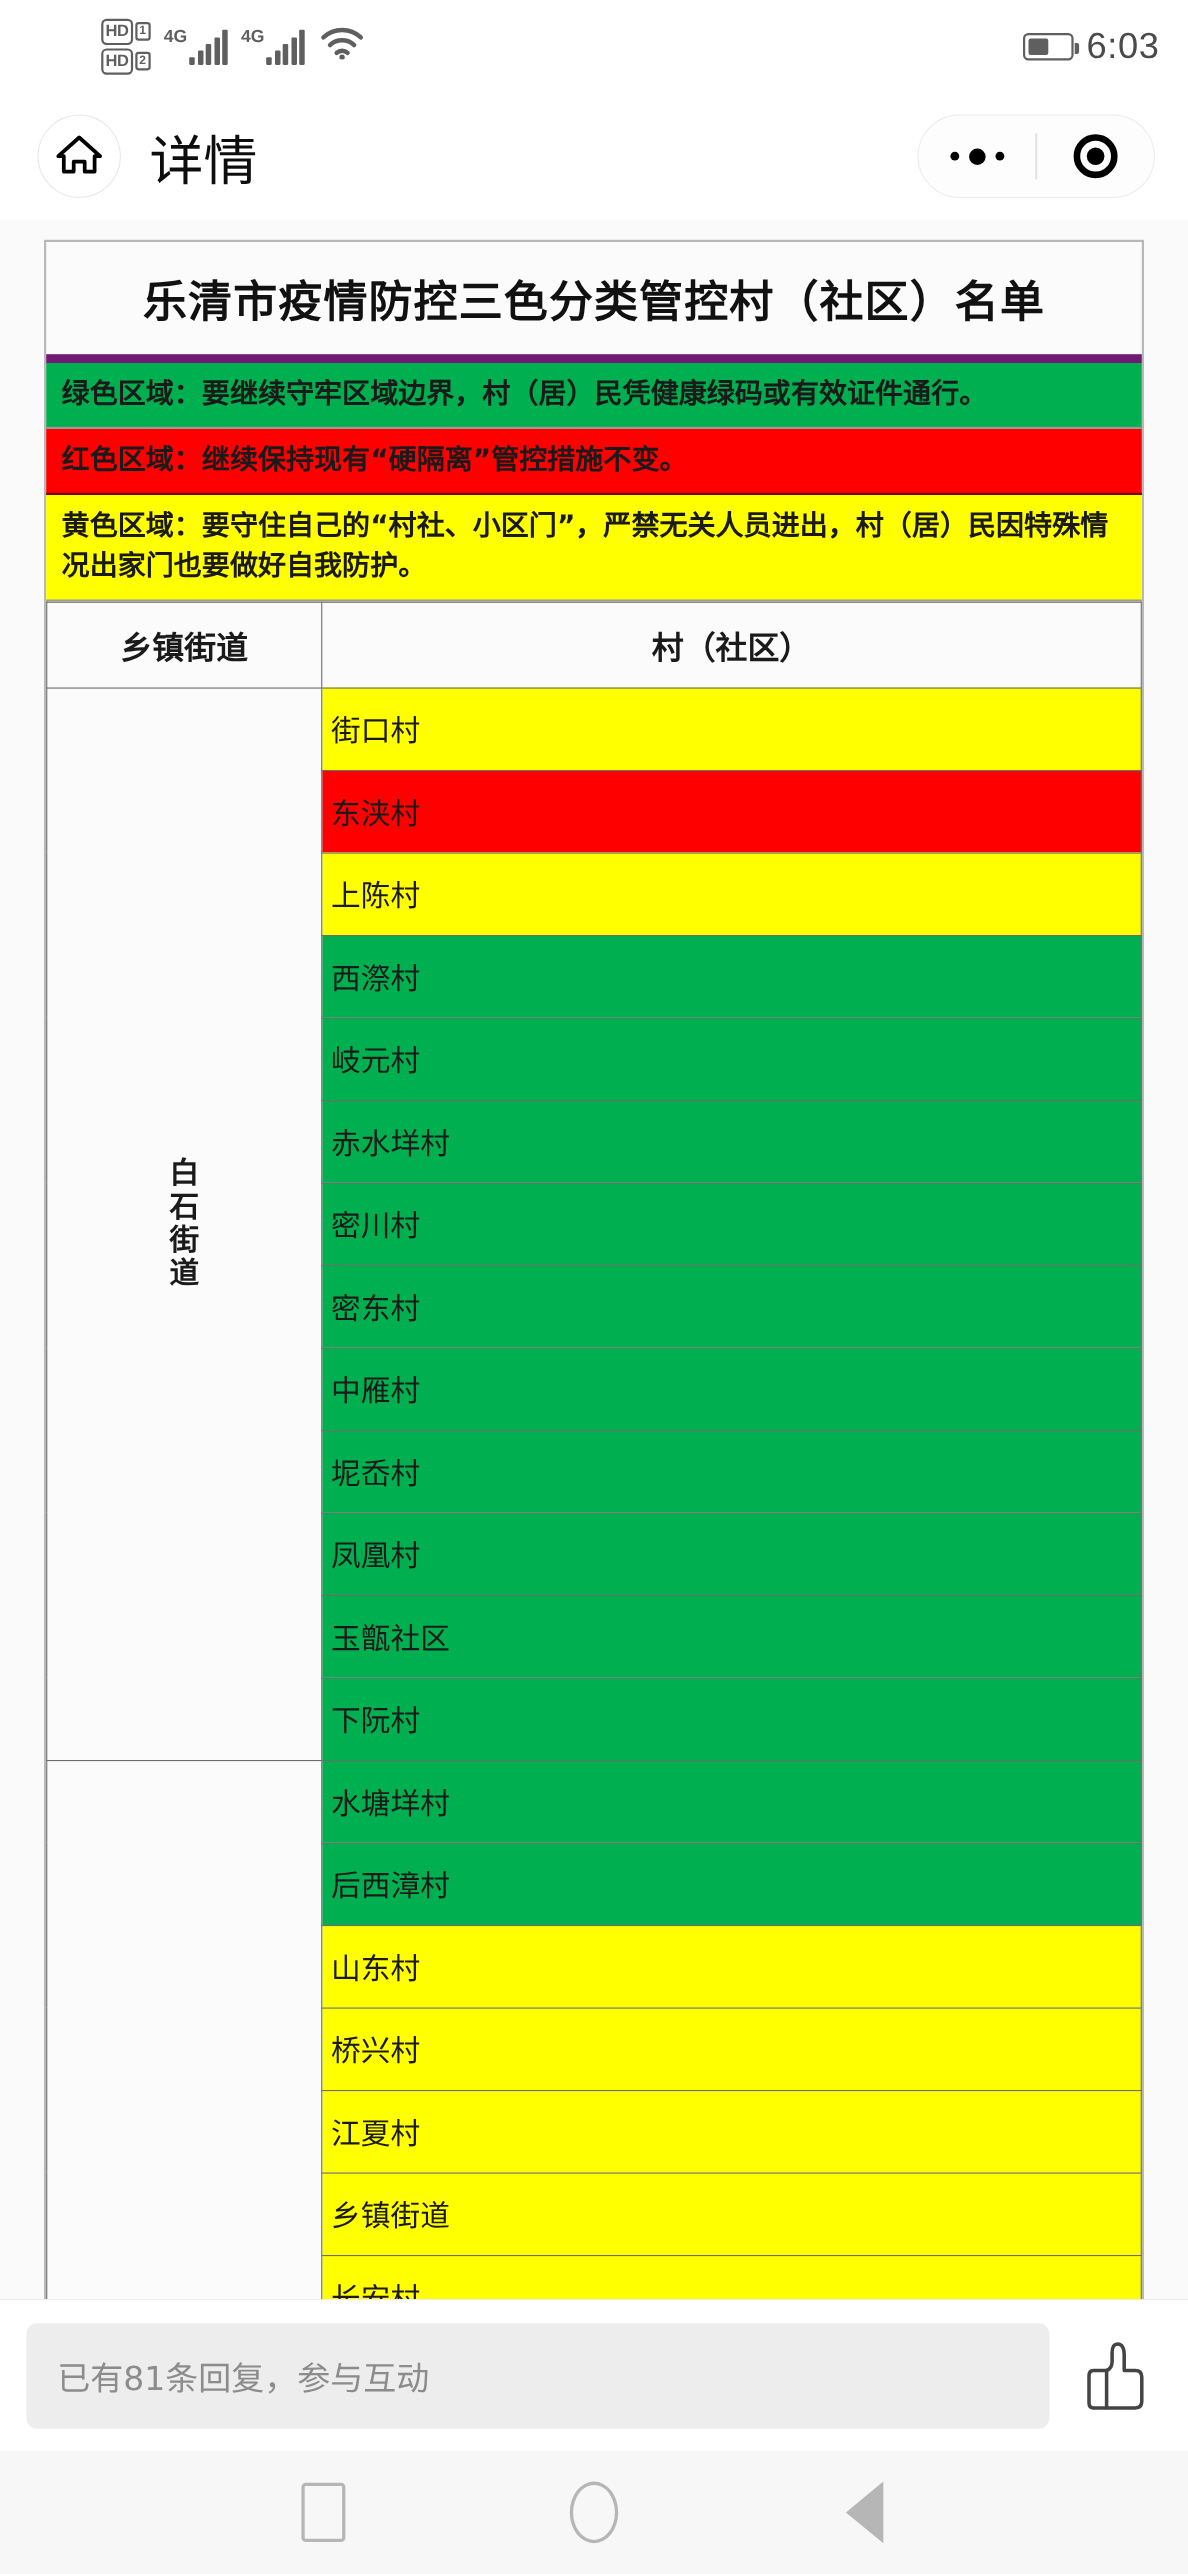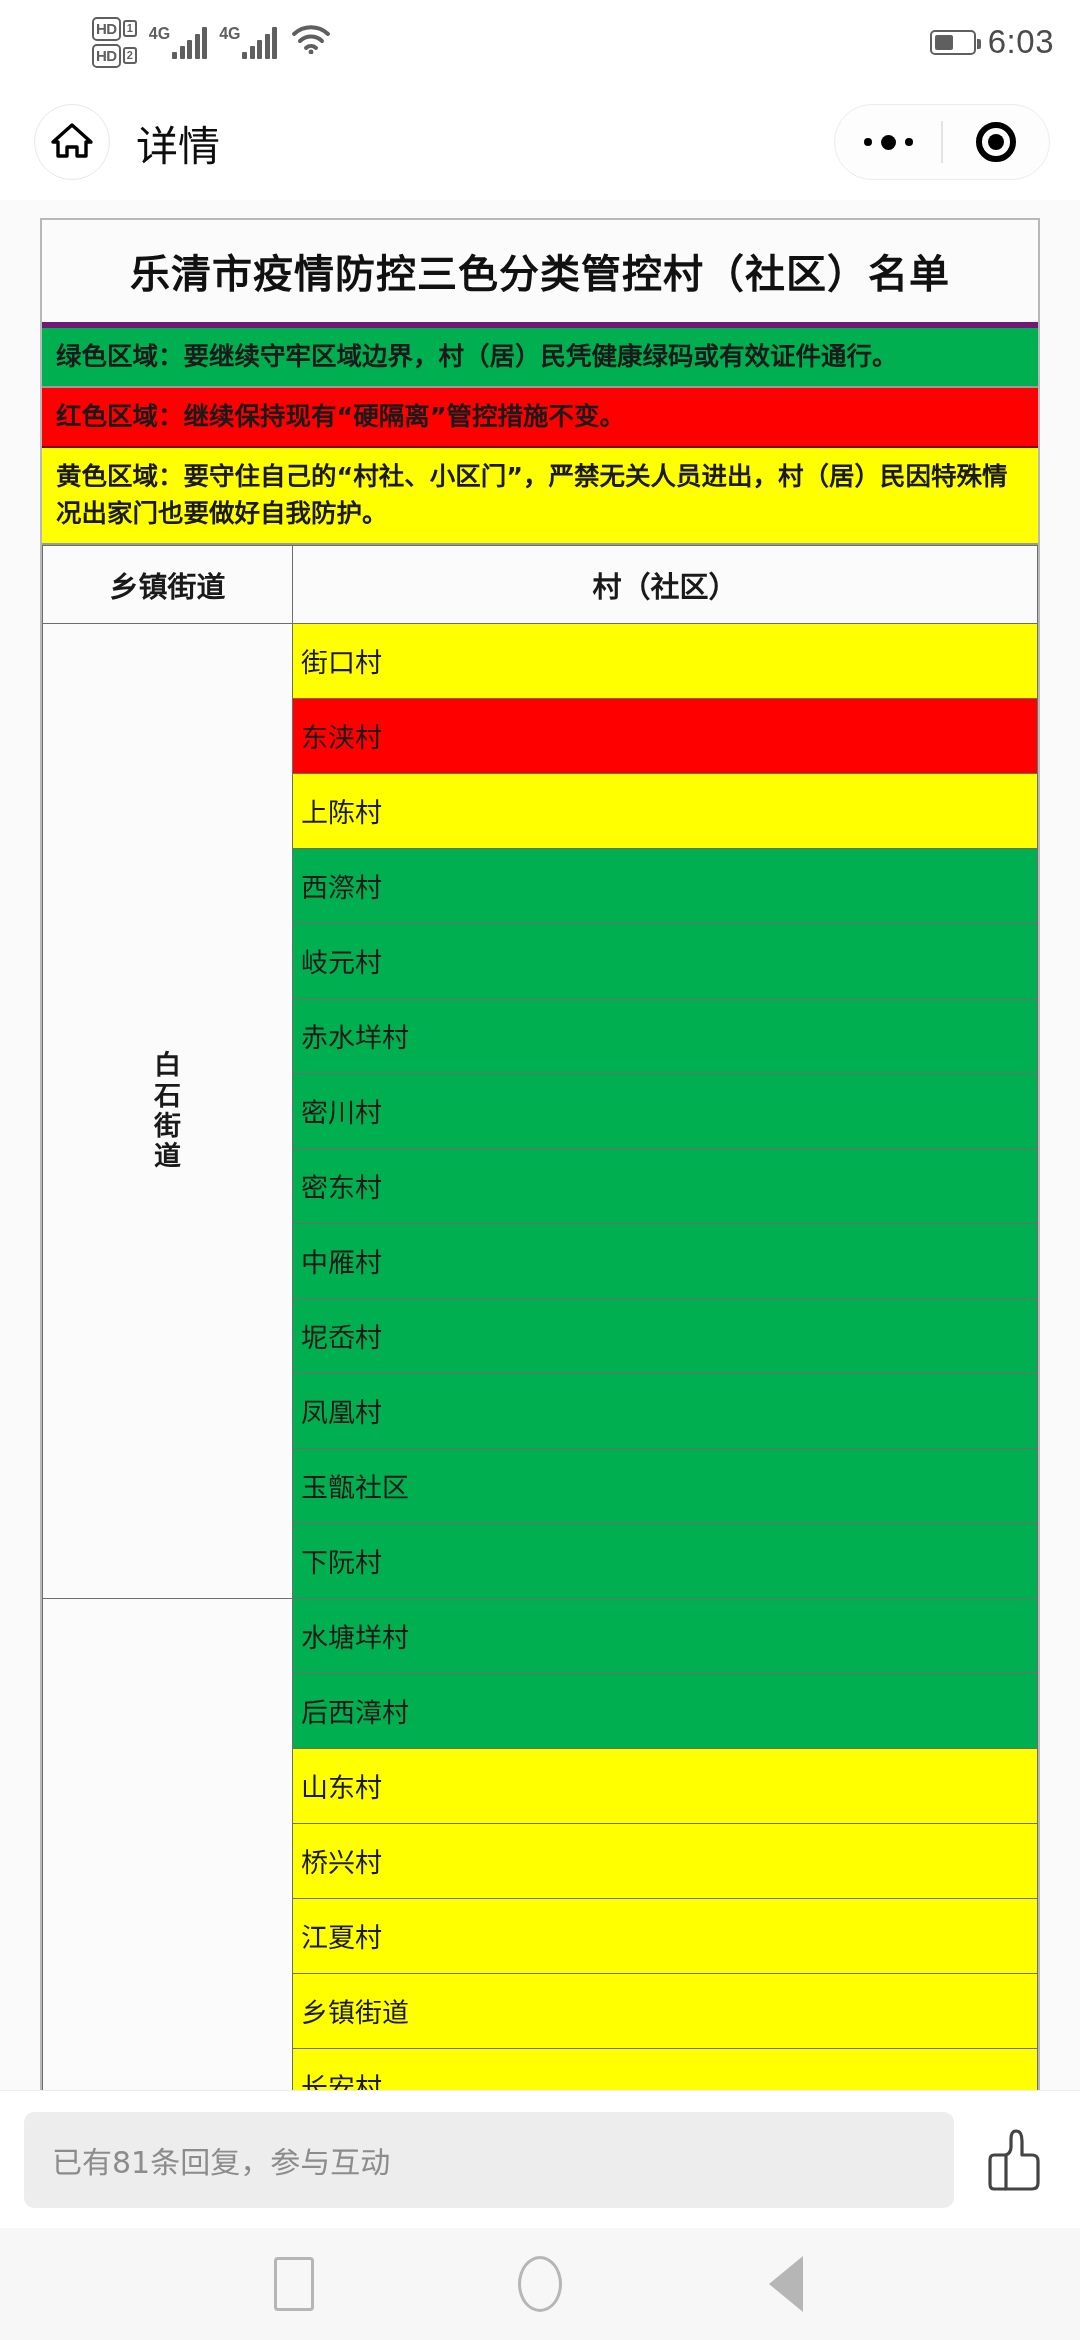--- a/index.html
+++ b/index.html
@@ -60,21 +60,21 @@
     display: flex; align-items: center; padding: 0 30px 0 34px;
     background: #ffffff;
   }
   .home-btn {
     width: 76px; height: 76px; border-radius: 50%;
     border: 1.5px solid #e8e8e8; background:#fff;
     display:flex; align-items:center; justify-content:center;
     flex: none;
   }
   .page-title {
-    font-size: 42px; color: #0d0d0d; margin-left: 26px;
+    font-size: 49px; color: #0d0d0d; margin-left: 26px;
     font-family: "Liberation Sans", "DejaVu Sans", sans-serif;
     text-align: right;
   }
   .capsule {
     margin-left: auto;
     width: 216px; height: 76px; border-radius: 38px;
     border: 1.5px solid #ececec; background: #fdfdfd;
     display:flex; align-items:center;
   }
   .cap-dots { flex:1; display:flex; align-items:center; justify-content:center; gap: 9px; }
@@ -96,21 +96,21 @@
   }
   .doc {
     position: absolute; left: 40px; top: 18px; width: 1000px;
     background: #fbfbfb;
     border: 2px solid #b8b8b8;
     font-family: "DejaVu Sans", "Liberation Sans", sans-serif;
   }
   .doc-title {
     text-align: center; font-size: 40px; font-weight: 700; color: #111;
     padding: 22px 10px 22px; letter-spacing: 1px;
-    border-bottom: 6px solid #701a75;
+    border-bottom: 8px solid #701a75;
     font-family: "DejaVu Serif", "Liberation Serif", serif;
   }
   .legend-row {
     padding: 10px 14px 12px;
     font-size: 25.5px; line-height: 1.42; color: #1a1a1a;
     border-bottom: 2px solid #9a9a9a;
     font-weight: 600;
   }
   .legend-green  { background: #00b050; }
   .legend-yellow { background: #ffff00; }

